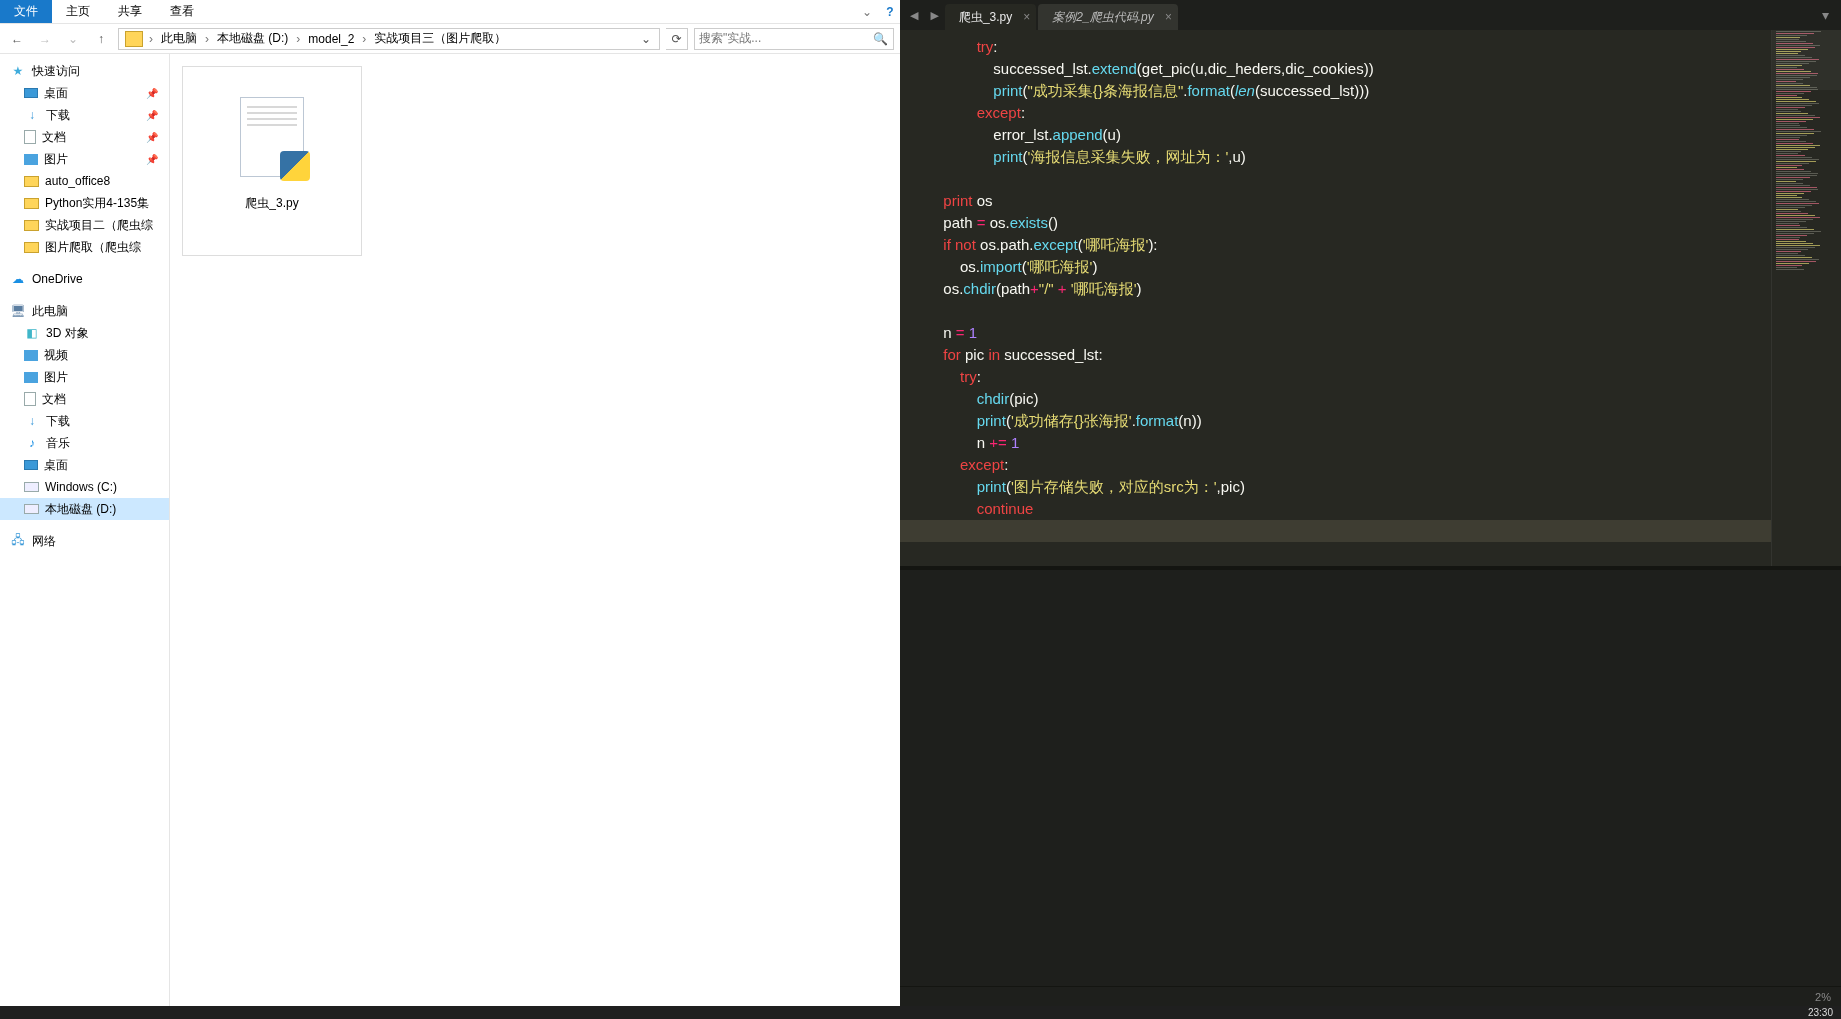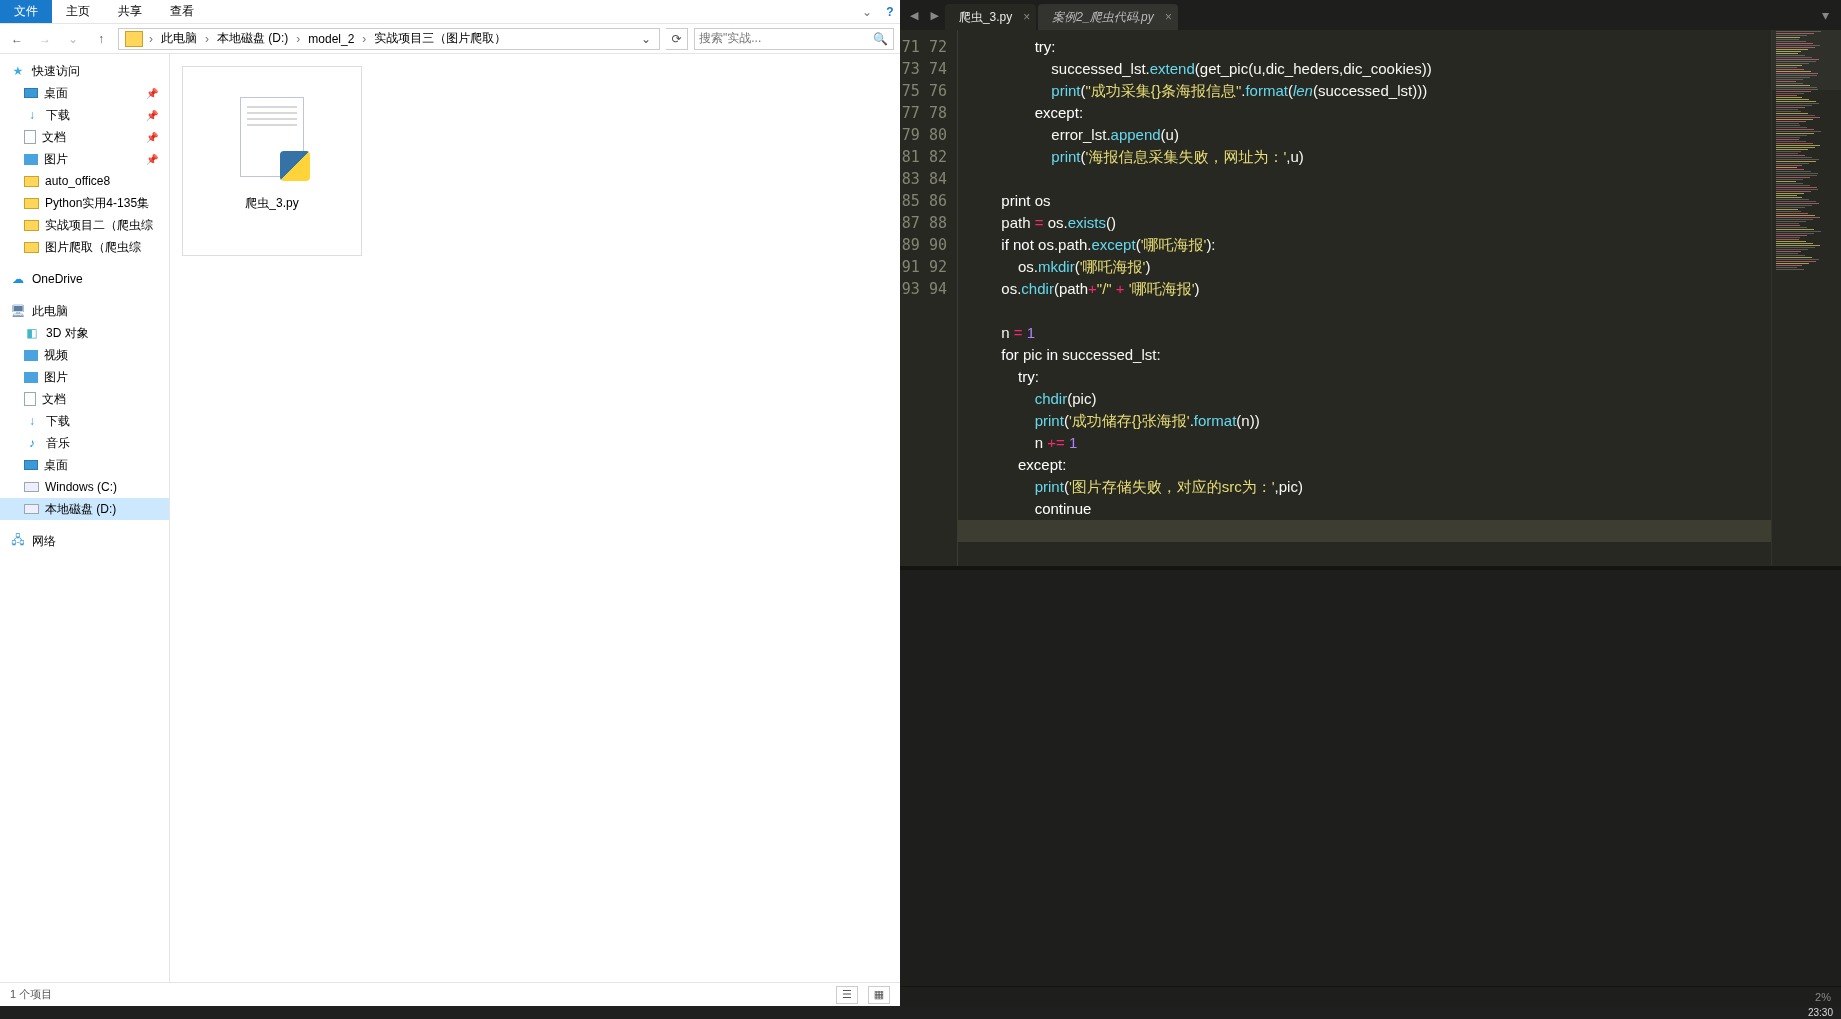--- a/index.html
+++ b/index.html
@@ -76,21 +76,21 @@
 .ed-tab .close { position:absolute; right:6px; color:#888; font-size:12px; }
 .ed-tabs .plus { margin-left:auto; color:#888; padding:0 12px; align-self:center; cursor:pointer; font-size:14px; }
 
 .ed-main { flex:1; display:flex; overflow:hidden; }
 .ed-code { flex:1; display:flex; flex-direction:column; }
 .ed-scroll { flex:1; display:flex; overflow:hidden; background:#272822; }
 .gutter { width: 58px; background:#272822; color:#858575; text-align:right; padding: 6px 10px 6px 0; font-family:Consolas,monospace; font-size:15px; line-height:22px; border-right:1px solid #3b3c36; user-select:none; }
 .codearea { flex:1; padding:6px 0 6px 10px; font-family:Consolas,monospace; font-size:15px; line-height:22px; white-space:pre; color:#f8f8f2; overflow:hidden; }
 .codearea .ln.active { background:#3e3d32; display:block; margin-left:-10px; padding-left:10px; margin-right:-10px; }
 
-.kw { color:#ffffff; }
+.kw { color:#ef4444; }
 .bi { color:#66d9ef; font-style:italic; }
 .fn { color:#66d9ef; }
 .st { color:#e6db74; }
 .nm { color:#ae81ff; }
 .op { color:#f92672; }
 .va { color:#f8f8f2; }
 .pu { color:#f8f8f2; }
 
 .minimap { width: 70px; background:#272822; border-left:1px solid #33342f; position:relative; overflow:hidden; }
 .minimap .mline { height:1px; margin:1px 4px; background:#5a5b52; }
@@ -252,26 +252,20 @@
       <div class="file-tile">
         <div class="thumb">
           <div class="page"></div>
           <div class="py"></div>
         </div>
         <div class="name">爬虫_3.py</div>
       </div>
     </div>
   </div>
 
-  <div class="ex-status">
-    <span>1 个项目</span>
-    <span class="spacer"></span>
-    <span class="viewbtn">☰</span>
-    <span class="viewbtn">▦</span>
-  </div>
 </div>
 
 <div class="editor">
 
 
   <div class="ed-tabs">
     <span class="navarr">◀</span>
     <span class="navarr">▶</span>
     <div class="ed-tab active">
       <span>爬虫_3.py</span>
@@ -280,55 +274,31 @@
     <div class="ed-tab">
       <span>案例2_爬虫代码.py</span>
       <span class="close">×</span>
     </div>
     <span class="plus">▾</span>
   </div>
 
   <div class="ed-main">
     <div class="ed-code">
       <div class="ed-scroll">
-        <div class="gutter" id="gutter">71
-72
-73
-74
-75
-76
-77
-78
-79
-80
-81
-82
-83
-84
-85
-86
-87
-88
-89
-90
-91
-92
-93
-94</div>
         <div class="codearea"><span class="ln"><span>                </span><span class="kw">try</span><span class="pu">:</span></span>
 <span class="ln"><span>                    </span><span class="va">successed_lst</span><span class="pu">.</span><span class="fn">extend</span><span class="pu">(</span><span class="va">get_pic</span><span class="pu">(</span><span class="va">u</span><span class="pu">,</span><span class="va">dic_heders</span><span class="pu">,</span><span class="va">dic_cookies</span><span class="pu">))</span></span>
 <span class="ln"><span>                    </span><span class="fn">print</span><span class="pu">(</span><span class="st">"成功采集{}条海报信息"</span><span class="pu">.</span><span class="fn">format</span><span class="pu">(</span><span class="bi">len</span><span class="pu">(</span><span class="va">successed_lst</span><span class="pu">)))</span></span>
 <span class="ln"><span>                </span><span class="kw">except</span><span class="pu">:</span></span>
 <span class="ln"><span>                    </span><span class="va">error_lst</span><span class="pu">.</span><span class="fn">append</span><span class="pu">(</span><span class="va">u</span><span class="pu">)</span></span>
 <span class="ln"><span>                    </span><span class="fn">print</span><span class="pu">(</span><span class="st">'海报信息采集失败，网址为：'</span><span class="pu">,</span><span class="va">u</span><span class="pu">)</span></span>
 <span class="ln"> </span>
 <span class="ln"><span>        </span><span class="kw">print</span><span> </span><span class="va">os</span></span>
 <span class="ln"><span>        </span><span class="va">path</span><span> </span><span class="op">=</span><span> </span><span class="va">os</span><span class="pu">.</span><span class="fn">exists</span><span class="pu">()</span></span>
 <span class="ln"><span>        </span><span class="kw">if</span><span> </span><span class="kw">not</span><span> </span><span class="va">os</span><span class="pu">.</span><span class="va">path</span><span class="pu">.</span><span class="fn">except</span><span class="pu">(</span><span class="st">'哪吒海报'</span><span class="pu">):</span></span>
-<span class="ln"><span>            </span><span class="va">os</span><span class="pu">.</span><span class="fn">mkdir</span><span class="pu">(</span><span class="st">'哪吒海报'</span><span class="pu">)</span></span>
+<span class="ln"><span>            </span><span class="va">os</span><span class="pu">.</span><span class="fn">import</span><span class="pu">(</span><span class="st">'哪吒海报'</span><span class="pu">)</span></span>
 <span class="ln"><span>        </span><span class="va">os</span><span class="pu">.</span><span class="fn">chdir</span><span class="pu">(</span><span class="va">path</span><span class="op">+</span><span class="st">"/"</span><span> </span><span class="op">+</span><span> </span><span class="st">'哪吒海报'</span><span class="pu">)</span></span>
 <span class="ln"> </span>
 <span class="ln"><span>        </span><span class="va">n</span><span> </span><span class="op">=</span><span> </span><span class="nm">1</span></span>
 <span class="ln"><span>        </span><span class="kw">for</span><span> </span><span class="va">pic</span><span> </span><span class="kw">in</span><span> </span><span class="va">successed_lst</span><span class="pu">:</span></span>
 <span class="ln"><span>            </span><span class="kw">try</span><span class="pu">:</span></span>
 <span class="ln"><span>                </span><span class="fn">chdir</span><span class="pu">(</span><span class="va">pic</span><span class="pu">)</span></span>
 <span class="ln"><span>                </span><span class="fn">print</span><span class="pu">(</span><span class="st">'成功储存{}张海报'</span><span class="pu">.</span><span class="fn">format</span><span class="pu">(</span><span class="va">n</span><span class="pu">))</span></span>
 <span class="ln"><span>                </span><span class="va">n</span><span> </span><span class="op">+=</span><span> </span><span class="nm">1</span></span>
 <span class="ln"><span>            </span><span class="kw">except</span><span class="pu">:</span></span>
 <span class="ln"><span>                </span><span class="fn">print</span><span class="pu">(</span><span class="st">'图片存储失败，对应的src为：'</span><span class="pu">,</span><span class="va">pic</span><span class="pu">)</span></span>

